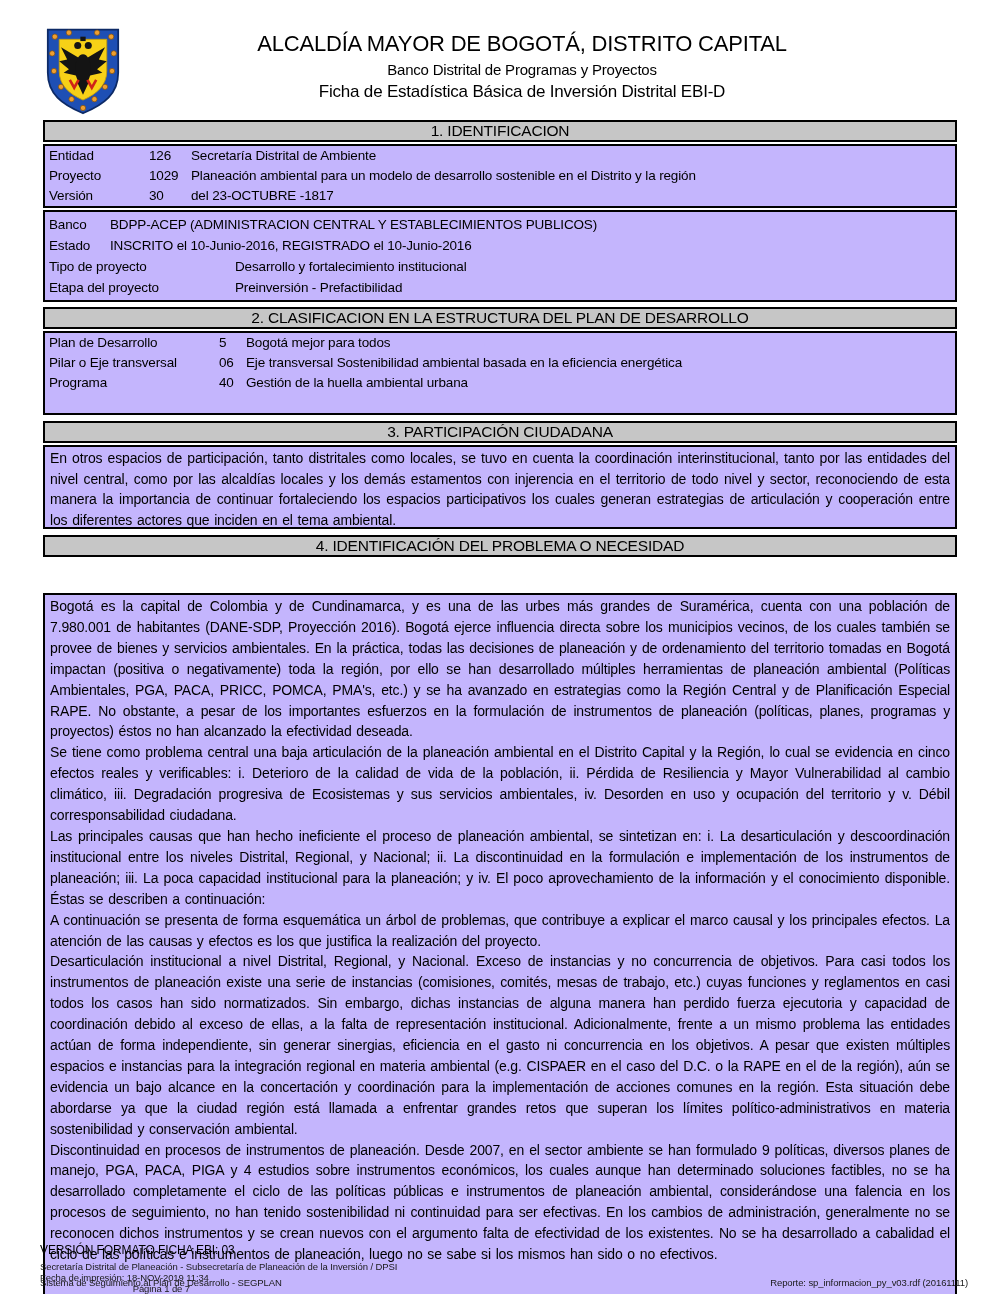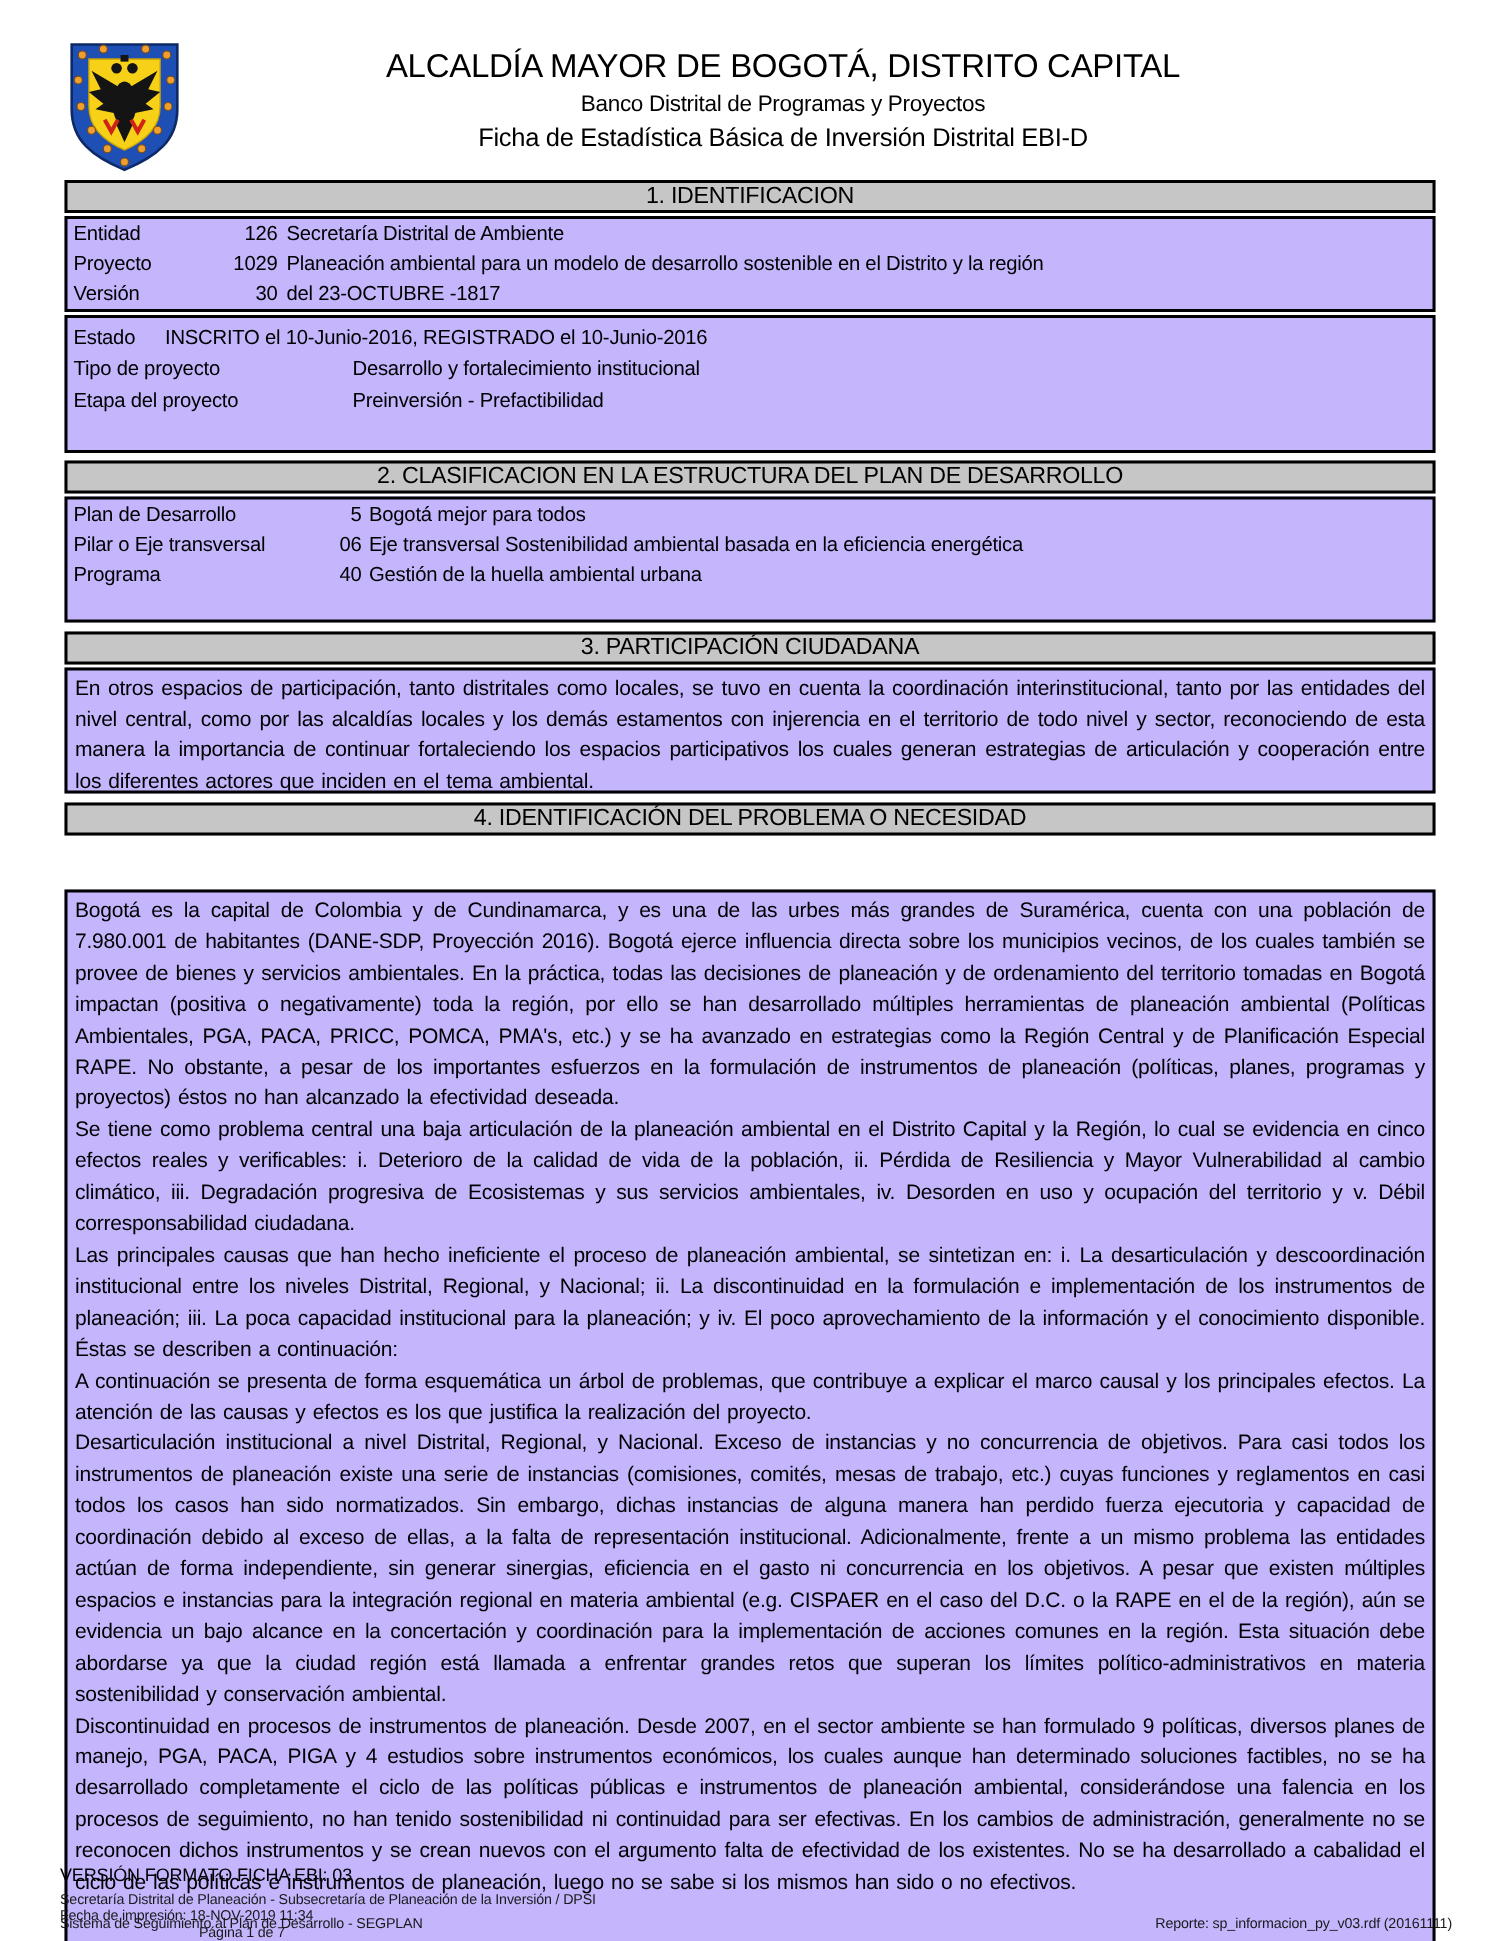--- a/index.html
+++ b/index.html
@@ -26,21 +26,21 @@
     border:2px solid #000; background:#c6c6c6;
     text-align:center; font-size:15.5px; letter-spacing:-0.2px;
     height:22px; line-height:18px; overflow:hidden;
   }
   .box {
     border:2px solid #000; background:#c4b5fd;
     margin-top:2px; overflow:hidden;
   }
   .row { display:flex; padding:0 4px; font-size:13.5px; line-height:20px; letter-spacing:-0.15px; }
   .lbl { flex:none; }
-  .num { flex:none; text-align:right; white-space:pre; }
+  .num { flex:none; text-align:left; white-space:pre; }
   .val { flex:1; margin-left:6px; }
 
   .box1 { height:64px; }
   .box1 .lbl { width:100px; }
   .box1 .num { width:36px; }
 
   .box2 { height:92px; padding:2px 0; }
   .box2 .row { line-height:21px; }
   .box2 .lblS { width:55px; }
   .box2 .lblL { width:180px; }
@@ -123,20 +123,24 @@
         <span class="val">Planeación ambiental para un modelo de desarrollo sostenible en el Distrito y la región</span>
       </div>
       <div class="row">
         <span class="lbl">Versión</span>
         <span class="num">30</span>
         <span class="val">del 23-OCTUBRE -1817</span>
       </div>
     </div>
     <div class="box box2">
       <div class="row">
+        <span class="lbl lblS">Banco</span>
+        <span class="val">BDPP-ACEP (ADMINISTRACION CENTRAL Y ESTABLECIMIENTOS PUBLICOS)</span>
+      </div>
+      <div class="row">
         <span class="lbl lblS">Estado</span>
         <span class="val">INSCRITO el 10-Junio-2016, REGISTRADO el 10-Junio-2016</span>
       </div>
       <div class="row">
         <span class="lbl lblL">Tipo de proyecto</span>
         <span class="val">Desarrollo y fortalecimiento institucional</span>
       </div>
       <div class="row">
         <span class="lbl lblL">Etapa del proyecto</span>
         <span class="val">Preinversión - Prefactibilidad</span>

